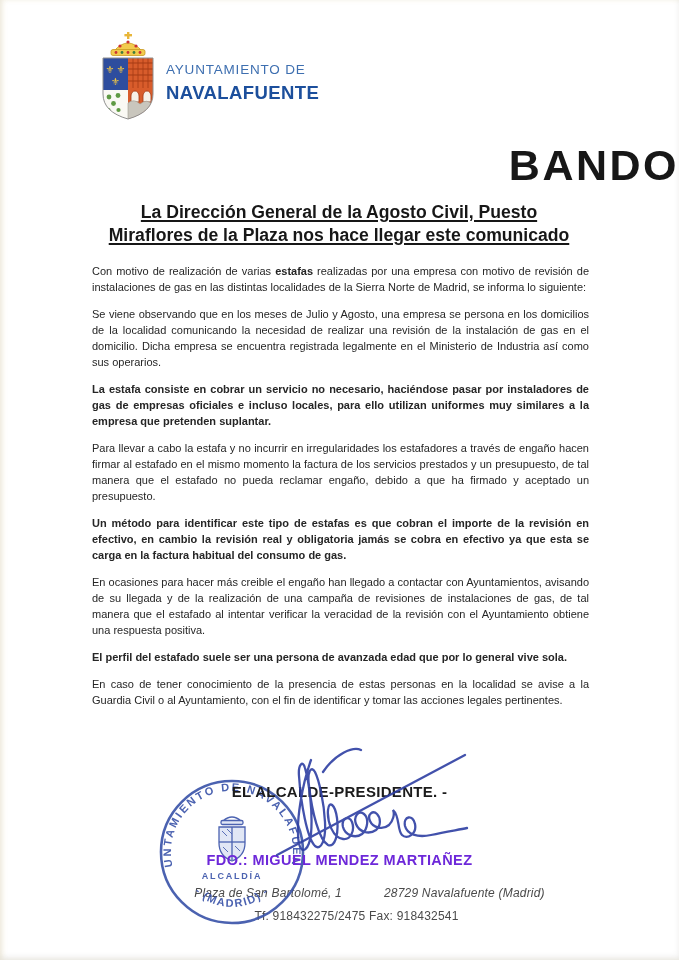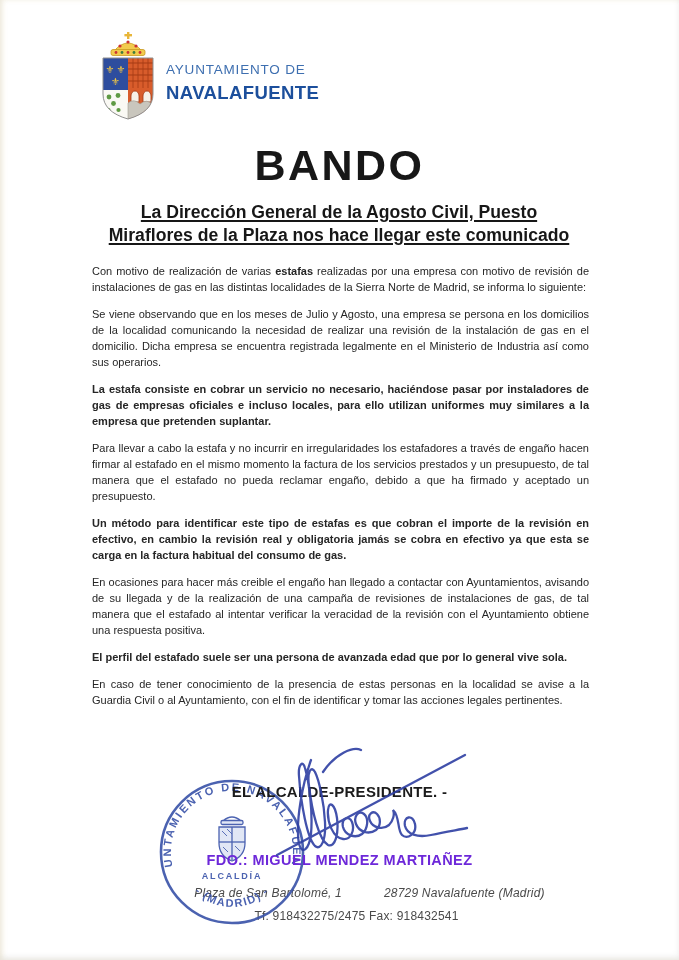--- a/index.html
+++ b/index.html
@@ -8,21 +8,21 @@
     font-family:"Liberation Sans", sans-serif;color:#262626;overflow:hidden;
     box-shadow:inset 0 -3px 6px rgba(0,0,0,.07), inset 3px 0 5px rgba(245,240,225,.8);
   }
   
   .logo-wrap{position:absolute;left:100px;top:32px;display:flex;align-items:flex-start;}
   .coa{width:56px;height:88px;}
   .org-text{margin-left:10px;padding-top:30px;line-height:1.15;}
   .org-line1{font-size:13.5px;color:#3e6fb0;letter-spacing:0.8px;}
   .org-line2{font-size:18.5px;font-weight:bold;color:#1c4f9c;letter-spacing:0.4px;margin-top:4px;}
   
-  .bando-title{position:absolute;top:141px;left:0;width:100%;text-align:center;
+  .bando-title{position:absolute;top:141px;left:0;width:100%;text-align:right;
     font-size:43px;font-weight:bold;letter-spacing:2.5px;color:#171717;}
   .subtitle{position:absolute;top:201px;left:39px;width:600px;text-align:center;
     font-size:17.6px;font-weight:bold;color:#171717;line-height:1.3;}
   .subtitle .uline{text-decoration:underline;text-decoration-thickness:2px;text-underline-offset:2px;display:inline-block;}
   
   .doc-body{position:absolute;top:263px;left:92px;width:497px;}
   .doc-body p{margin:0 0 11px 0;font-size:11px;line-height:16px;text-align:justify;}
   .doc-body p.bold{font-weight:bold;}
   
   .role-line{position:absolute;top:783px;left:0;width:100%;text-align:center;

